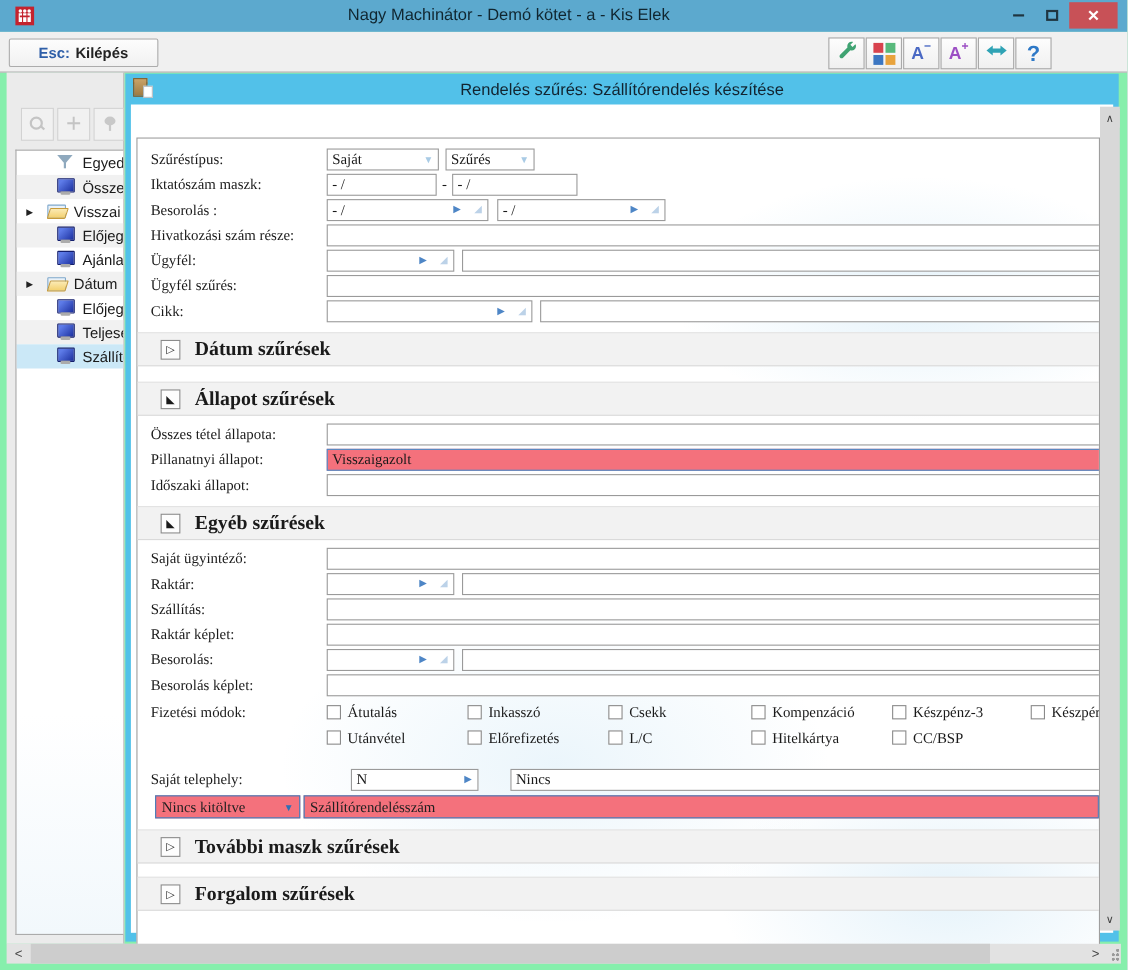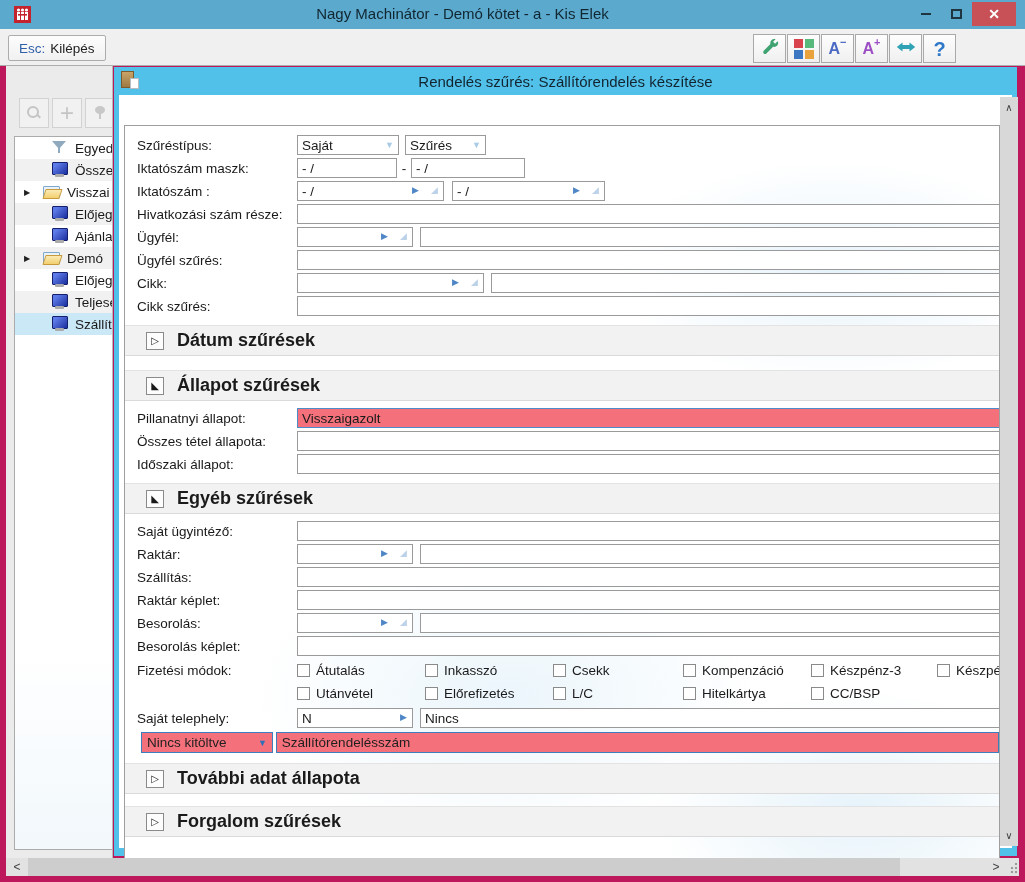--- a/index.html
+++ b/index.html
@@ -1,36 +1,36 @@
 <!DOCTYPE html>
 <html><head>
 <meta charset="utf-8">
 <style>
   html,body{margin:0;padding:0;background:#cfd6da;font-family:"Liberation Sans",sans-serif;}
   *{box-sizing:border-box;}
-  .window{position:relative;width:1025px;height:882px;background:#be185d;overflow:hidden;
+  .window{position:relative;width:1025px;height:882px;background:#86efac;overflow:hidden;
           font-family:"Liberation Sans",sans-serif;}
   
   .titlebar{position:absolute;left:0;top:0;width:1025px;height:29px;background:#5CA9CE;}
   .appicon{position:absolute;left:14px;top:6px;width:17px;height:17px;background:#C4232E;}
   .appicon svg{display:block;}
   .title-text{position:absolute;left:40px;right:140px;top:5px;text-align:center;font-size:15px;
               color:#102630;white-space:nowrap;}
   .winbtn{position:absolute;top:2px;height:24px;display:flex;align-items:center;justify-content:center;cursor:default;}
   .btn-min{left:912px;width:28px;}
   .btn-min .dash{width:10px;height:2px;background:#1F3540;}
   .btn-max{left:942px;width:28px;}
   .btn-max .sq{width:11px;height:10px;border:2px solid #1F3540;background:transparent;}
   .btn-close{left:972px;width:44px;background:#C85157;color:#fff;font-size:14px;font-weight:bold;}
   
   .toolbar{position:absolute;left:0;top:29px;width:1025px;height:37px;background:#F0F0F0;
            border-bottom:1px solid #ADADAD;}
-  .esc-btn{position:absolute;left:8px;top:6px;height:26px;padding:0 10px;border:1px solid #ACACAC;
+  .esc-btn{position:absolute;left:8px;top:6px;height:26px;padding:0 26px;border:1px solid #ACACAC;
            background:linear-gradient(#FDFDFD,#F1F1F1);border-radius:2px;font-size:13.5px;
-           display:flex;align-items:center;color:#222;}
+           display:flex;align-items:center;color:#222;font-weight:bold;}
   .esc-key{color:#2F5FA8;margin-right:5px;}
   .tbtn{position:absolute;top:5px;width:33px;height:29px;border:1px solid #A9A9A9;
         background:linear-gradient(#FDFDFD,#F0F0F0);display:flex;align-items:center;justify-content:center;}
   .grid4{display:grid;grid-template-columns:9px 9px;grid-template-rows:9px 9px;gap:2px;}
   .grid4 i{display:block;}
   .fontA{font-weight:bold;font-size:16px;line-height:1;}
   .fontA sup{font-size:11px;font-weight:bold;position:relative;top:-2px;}
   .helpq{font-weight:bold;font-size:20px;color:#2E79C7;line-height:1;}
   
   .sidebar{position:absolute;left:6px;top:66px;width:107px;height:792px;background:#EBEBEB;
@@ -68,21 +68,21 @@
   
   .frame{position:absolute;left:114px;top:67px;width:903px;height:789px;background:#52C1E9;}
   .phead{position:absolute;left:0;top:0;width:100%;height:28px;display:flex;align-items:center;}
   .ptitle{position:absolute;left:0;right:0;text-align:center;font-size:15px;color:#122430;white-space:nowrap;}
   .picon{position:absolute;left:7px;top:3px;width:22px;height:22px;z-index:2;}
   .picon .box{position:absolute;left:0;top:1px;width:13px;height:17px;background:linear-gradient(#C9A368,#9E7A42);border:1px solid #7A5C2E;}
   .picon .lid{position:absolute;left:0;top:1px;width:13px;height:5px;background:#D9BA85;border-bottom:1px solid #8A6A3A;}
   .picon .page{position:absolute;left:9px;top:8px;width:9px;height:11px;background:#fff;border:1px solid #B6BEC4;}
   .pinner{position:absolute;left:5px;top:28px;width:893px;height:753px;background:#fff;}
   .content{position:absolute;left:5px;top:30px;width:876px;height:749px;background:#fff;
-           border:1px solid #9E9E9E;overflow:hidden;}
+           border:1px solid #9E9E9E;overflow:hidden;font-family:Liberation Serif, serif;}
   .deco{position:absolute;border-radius:50%;pointer-events:none;}
   .d1{left:480px;top:30px;width:460px;height:230px;background:radial-gradient(ellipse,rgba(130,195,232,.20),rgba(130,195,232,0) 68%);}
   .d2{left:120px;top:420px;width:520px;height:300px;background:radial-gradient(ellipse,rgba(130,195,232,.16),rgba(130,195,232,0) 68%);}
   .d3{left:520px;top:560px;width:430px;height:250px;background:radial-gradient(ellipse,rgba(130,195,232,.20),rgba(130,195,232,0) 68%);}
   .formpad{position:relative;padding:9px 0 0 12px;}
   .row{display:flex;align-items:center;height:20px;margin-bottom:3px;position:relative;}
   .lbl{width:160px;flex:0 0 auto;font-size:13.5px;color:#1a1a1a;white-space:nowrap;}
   .inp,.dd{height:20px;border:1px solid #9A9A9A;background:#fff;display:flex;align-items:center;
            font-size:13.5px;color:#1a1a1a;padding:0 4px;position:relative;flex:0 0 auto;text-align:center;}
   .dd{justify-content:space-between;}
@@ -229,21 +229,21 @@
       </div>
       <div class="trow">
         <span class="tind"></span>
           <span class="ticon ic-mon"></span>
         <span>Ajánlat</span>
       </div>
       <div class="trow alt">
         <span class="texp">▶</span>
           <span class="tind2"></span>
         <span class="ticon ic-folder"></span>
-        <span>Demó</span>
+        <span>Dátum</span>
       </div>
       <div class="trow">
         <span class="tind"></span>
           <span class="ticon ic-mon"></span>
         <span>Előjegy</span>
       </div>
       <div class="trow alt">
         <span class="tind"></span>
           <span class="ticon ic-mon"></span>
         <span>Teljese</span>
@@ -289,21 +289,21 @@
             <div class="inp w100">
                 <span>- /</span>
               </div>
             <span class="dashsep">-</span>
             <div class="inp w114">
                 <span>- /</span>
               </div>
           </div>
 
           <div class="row">
-            <span class="lbl">Iktatószám :</span>
+            <span class="lbl">Besorolás :</span>
             <div class="inp w147">
               <span>- /</span>
               <span class="play" style="right:24px;">▶</span>
               <span class="corner" style="right:5px;">◢</span>
             </div>
             <div class="inp w153">
               <span>- /</span>
               <span class="play" style="right:24px;">▶</span>
               <span class="corner" style="right:5px;">◢</span>
             </div>
@@ -340,48 +340,42 @@
             <div class="inp w187">
               <span></span>
               <span class="play" style="right:24px;">▶</span>
               <span class="corner" style="right:5px;">◢</span>
             </div>
             <div class="inp long2" style="width:652px;">
                 <span></span>
               </div>
           </div>
 
-          <div class="row">
-            <span class="lbl">Cikk szűrés:</span>
-            <div class="inp long">
-                <span></span>
-              </div>
-          </div>
 
           <div class="section" style="margin-top:9px;">
             <div class="expbox">▷</div>
             <span class="sectitle">Dátum szűrések</span>
           </div>
 
           <div class="section" style="margin-top:14px;">
             <div class="expbox">◣</div>
             <span class="sectitle">Állapot szűrések</span>
           </div>
 
           <div style="height:7px;"></div>
           <div class="row">
+            <span class="lbl">Összes tétel állapota:</span>
+            <div class="inp long">
+                <span></span>
+              </div>
+          </div>
+          <div class="row">
             <span class="lbl">Pillanatnyi állapot:</span>
             <div class="inp long alert">
                 <span>Visszaigazolt</span>
-              </div>
-          </div>
-          <div class="row">
-            <span class="lbl">Összes tétel állapota:</span>
-            <div class="inp long">
-                <span></span>
               </div>
           </div>
           <div class="row">
             <span class="lbl">Időszaki állapot:</span>
             <div class="inp long">
                 <span></span>
               </div>
           </div>
 
           <div class="section" style="margin-top:9px;">
@@ -481,21 +475,21 @@
             <div class="cbcol c128">
                 <span class="cb"></span>
                 <span class="cblbl">Hitelkártya</span>
               </div>
             <div class="cbcol c126">
                 <span class="cb"></span>
                 <span class="cblbl">CC/BSP</span>
               </div>
           </div>
 
-          <div class="row" style="margin-top:3px;">
+          <div class="row" style="margin-top:17px;gap:22px;">
             <span class="lbl">Saját telephely:</span>
             <div class="inp w116">
               <span>N</span>
               <span class="play" style="right:5px;">▶</span>
             </div>
             <div class="inp long2">
                 <span>Nincs</span>
               </div>
           </div>
 
@@ -504,21 +498,21 @@
               <span>Nincs kitöltve</span>
               <span class="arr">▼</span>
             </div>
             <div class="alertinp">
               <span>Szállítórendelésszám</span>
             </div>
           </div>
 
           <div class="section" style="margin-top:10px;">
             <div class="expbox">▷</div>
-            <span class="sectitle">További adat állapota</span>
+            <span class="sectitle">További maszk szűrések</span>
           </div>
 
           <div class="section" style="margin-top:12px;">
             <div class="expbox">▷</div>
             <span class="sectitle">Forgalom szűrések</span>
           </div>
 
         </div>
       </div>
       <div class="vscroll" style="left:881px;top:2px;height:749px;">

